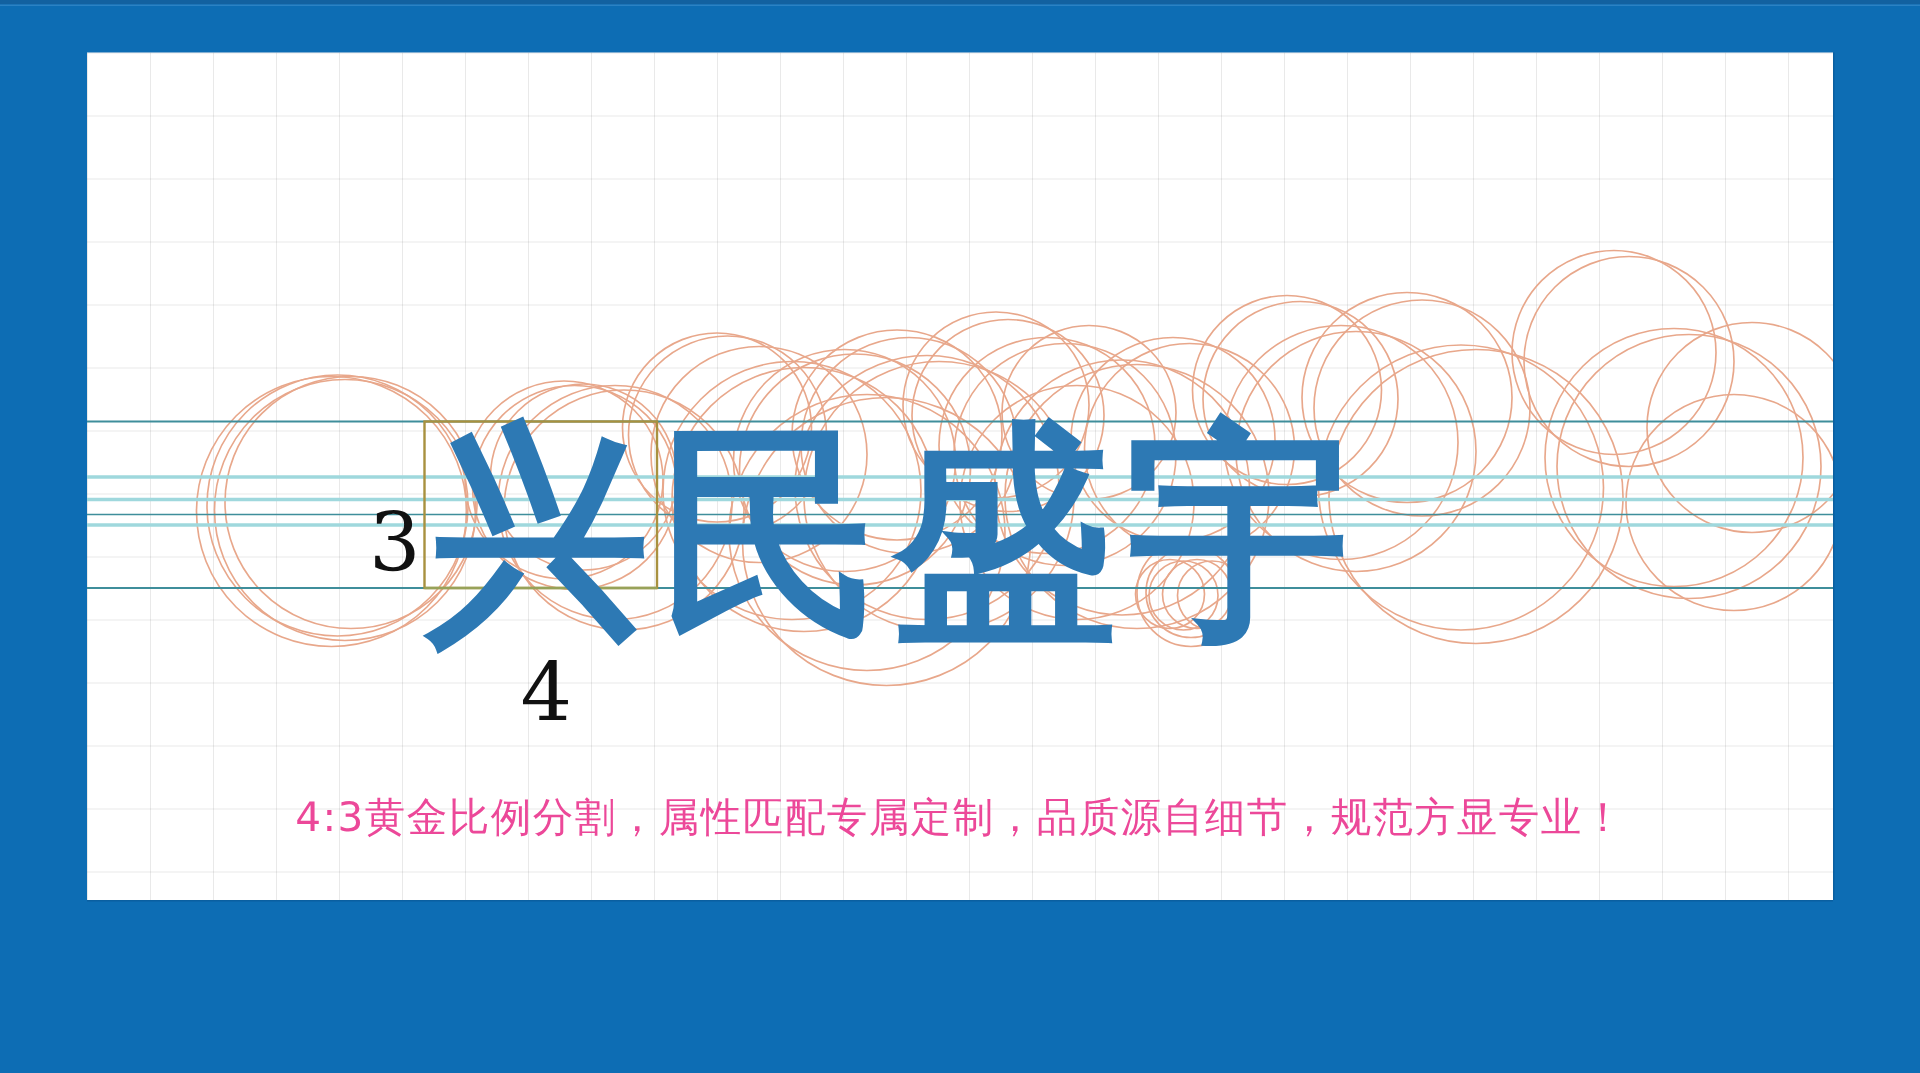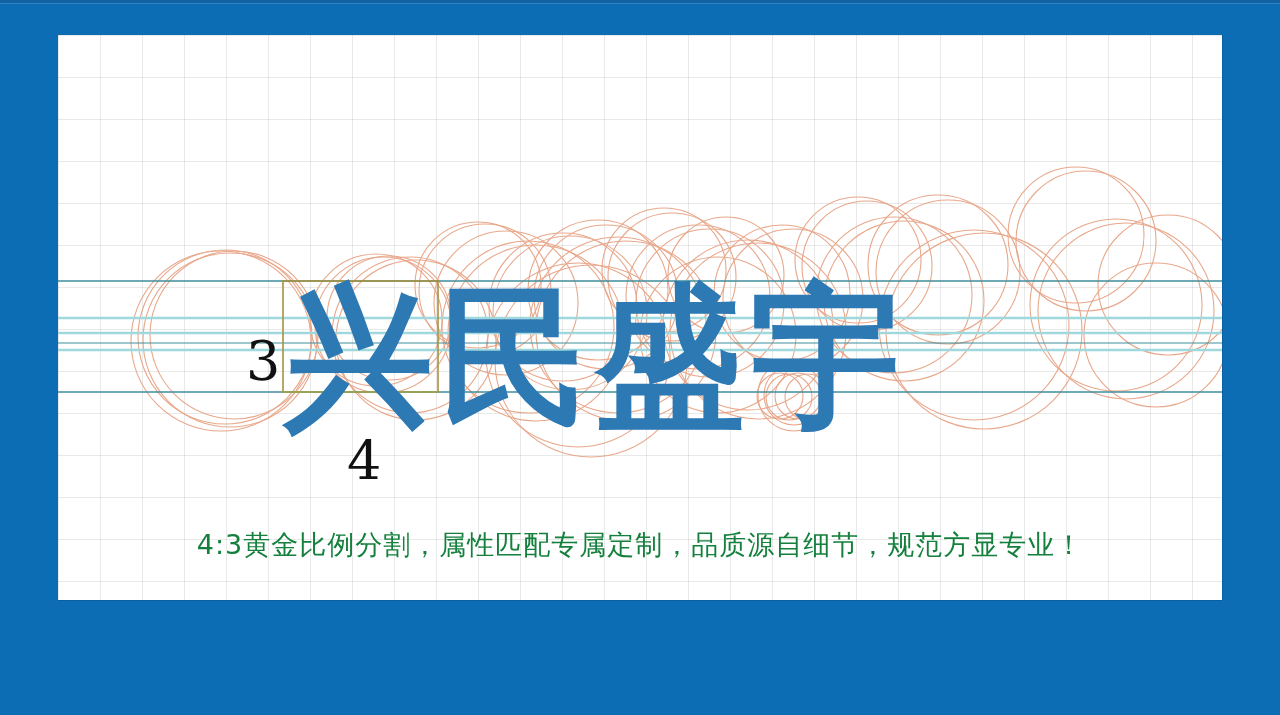--- a/index.html
+++ b/index.html
@@ -64,21 +64,21 @@
   .num-3{left:188px;top:300px;font-size:54px;}
   .num-4{left:289px;top:400px;font-size:54px;}
 
   
   .caption{
     position:absolute;left:0;top:492px;width:1164px;
     text-align:center;
     font-family:"DejaVu Sans","Liberation Sans",sans-serif;
     font-size:27px;
     font-weight:400;
-    color:#15803d;
+    color:#ec4899;
     letter-spacing:1px;
     white-space:nowrap;
   }
 </style>
 </head>
 <body>
 
 <div id="stage">
 
   <div class="top-rule"></div>

